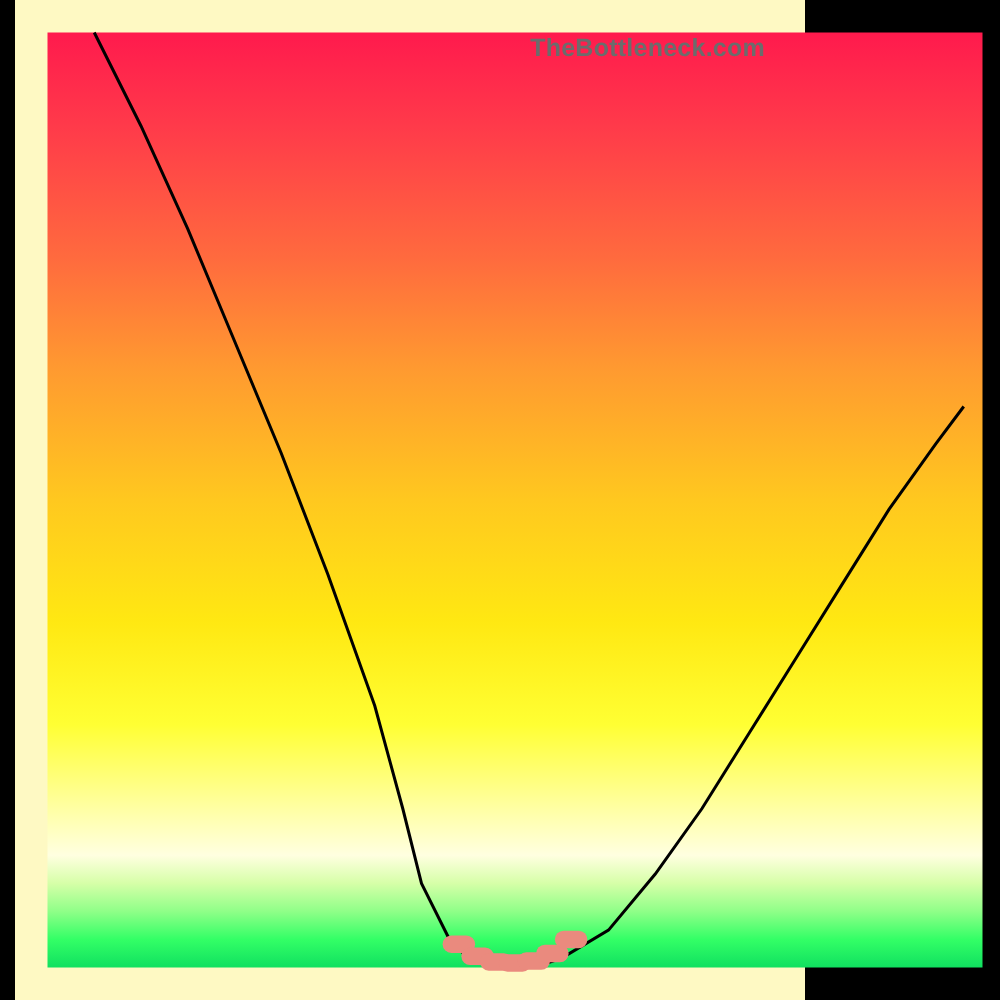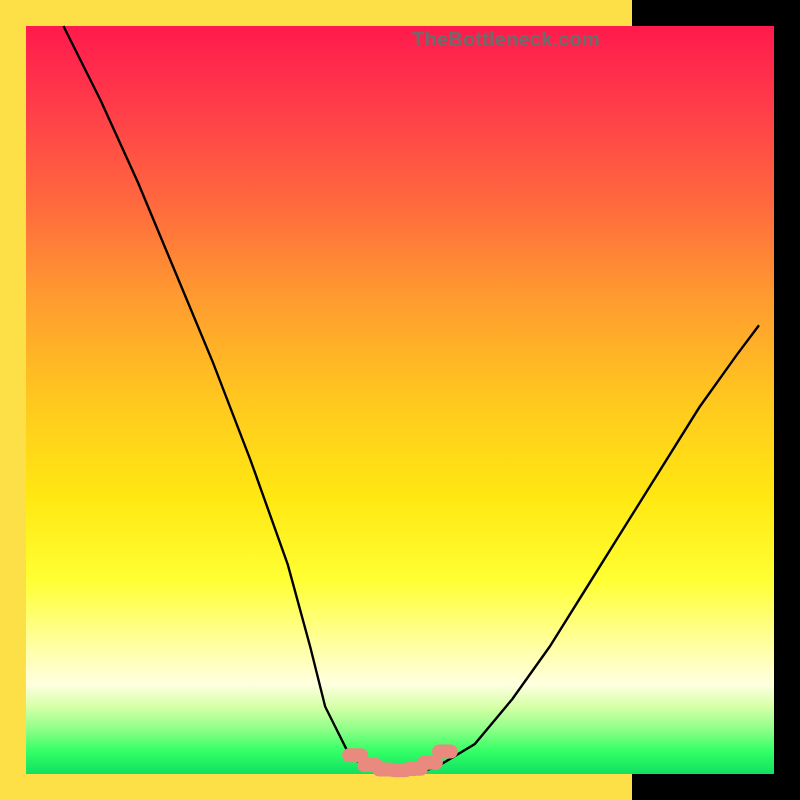--- a/index.html
+++ b/index.html
@@ -6,24 +6,24 @@
     margin: 0;
     padding: 0;
     width: 800px;
     height: 800px;
     background: #000;
     overflow: hidden;
   }
   .frame {
     position: absolute;
     top: 0;
-    left: 0;
+    left: 12px;
     width: 632px;
     height: 800px;
-    background: #fde047;
+    background: #fef9c3;
   }
   .plot-area {
     position: absolute;
     top: 26px;
     left: 26px;
     width: 748px;
     height: 748px;
     background: linear-gradient(to bottom,
       #ff1a4d 0%,
       #ff3a4a 10%,

